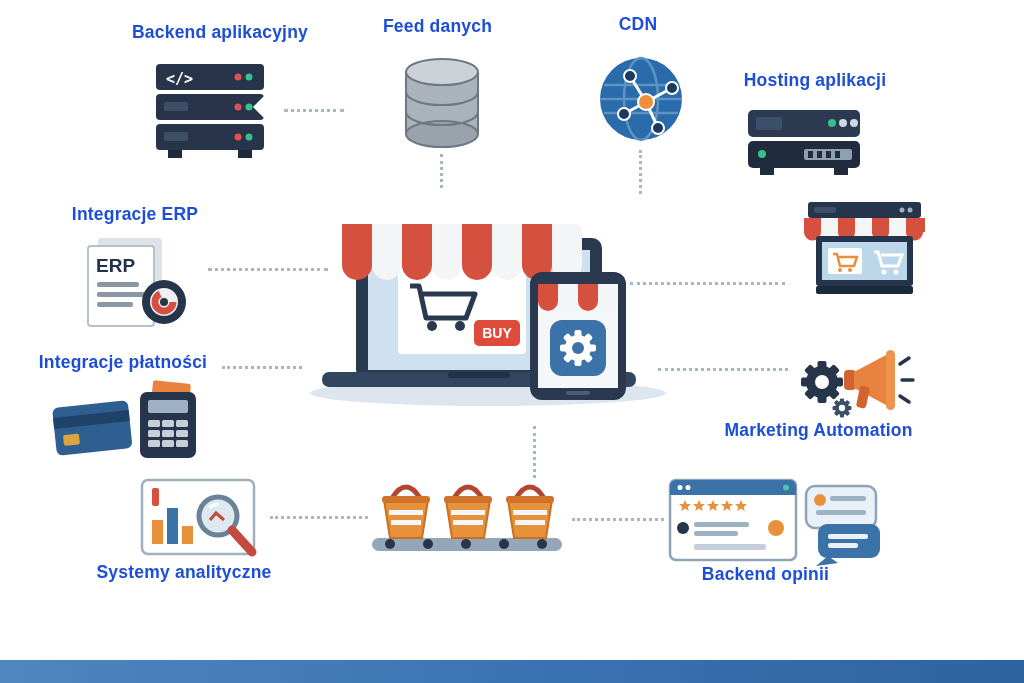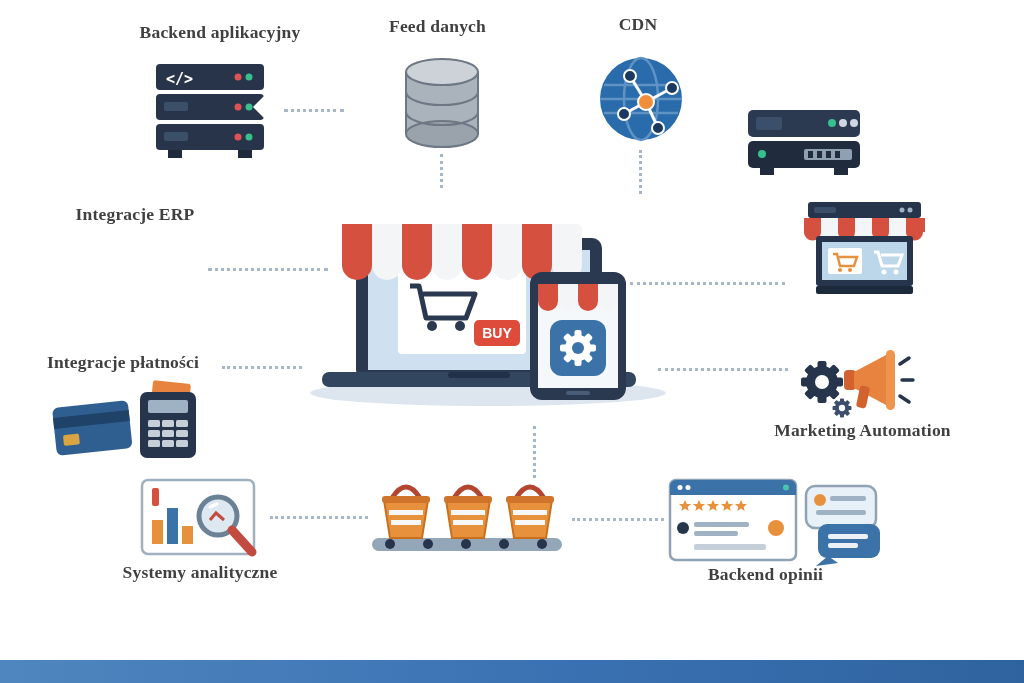--- a/index.html
+++ b/index.html
@@ -4,44 +4,45 @@
 <style>
   * { margin:0; padding:0; box-sizing:border-box; }
   html,body { background:#ffffff; }
   .stage {
     position:relative; width:1024px; height:683px; margin:0 auto;
     background:#ffffff; overflow:hidden;
     font-family:"Liberation Sans", sans-serif;
   }
   .label {
     position:absolute; text-align:center; font-weight:bold;
-    font-size:17.5px; color:#404040; letter-spacing:.2px; line-height:1.15;font-family:Liberation Serif, serif;
+    font-size:17.5px; color:#1d4ed8; letter-spacing:.2px; line-height:1.15;
   }
   .icon { position:absolute; }
   .icon svg { display:block; width:100%; height:100%; }
   .connector-h { position:absolute; height:0; border-top:3px dotted #a6b8c7; }
   .connector-v { position:absolute; width:0; border-left:3px dotted #a6b8c7; }
   .footer-bar {
     position:absolute; left:0; right:0; bottom:0; height:23px;
     background:linear-gradient(90deg,#4f86bf 0%,#3a71b2 55%,#2f639f 100%);
   }
 </style>
 </head>
 <body>
 
 <div class="stage">
 
   <div class="label" style="left:110px;top:22px;width:220px;">Backend aplikacyjny</div>
   <div class="label" style="left:350px;top:16px;width:175px;">Feed danych</div>
   <div class="label" style="left:588px;top:14px;width:100px;">CDN</div>
+  <div class="label" style="left:715px;top:70px;width:200px;">Hosting aplikacji</div>
   <div class="label" style="left:35px;top:204px;width:200px;">Integracje ERP</div>
   <div class="label" style="left:8px;top:352px;width:230px;">Integracje płatności</div>
-  <div class="label" style="left:95px;top:562px;width:210px;">Systemy analityczne</div>
+  <div class="label" style="left:79px;top:562px;width:210px;">Systemy analityczne</div>
   <div class="label" style="left:663px;top:564px;width:205px;">Backend opinii</div>
-  <div class="label" style="left:745px;top:420px;width:235px;">Marketing Automation</div>
+  <div class="label" style="left:701px;top:420px;width:235px;">Marketing Automation</div>
 
   <div class="connector-h" style="left:284px;top:109px;width:60px;"></div>
   <div class="connector-v" style="left:440px;top:154px;height:34px;"></div>
   <div class="connector-v" style="left:639px;top:150px;height:44px;"></div>
   <div class="connector-h" style="left:208px;top:268px;width:120px;"></div>
   <div class="connector-h" style="left:222px;top:366px;width:80px;"></div>
   <div class="connector-h" style="left:630px;top:282px;width:155px;"></div>
   <div class="connector-h" style="left:658px;top:368px;width:130px;"></div>
   <div class="connector-v" style="left:533px;top:426px;height:52px;"></div>
   <div class="connector-h" style="left:270px;top:516px;width:98px;"></div>
@@ -112,20 +113,34 @@
       <rect x="62" y="45" width="5" height="7" fill="#202c3e"></rect>
       <rect x="71" y="45" width="5" height="7" fill="#202c3e"></rect>
       <rect x="80" y="45" width="5" height="7" fill="#202c3e"></rect>
       <rect x="89" y="45" width="5" height="7" fill="#202c3e"></rect>
       <circle cx="16" cy="48" r="4" fill="#35c08e"></circle>
       <rect x="14" y="62" width="14" height="7" fill="#202c3e"></rect>
       <rect x="88" y="62" width="14" height="7" fill="#202c3e"></rect>
     </svg>
   </div>
 
+  <div class="icon" style="left:82px;top:236px;width:108px;height:96px;">
+    <svg viewBox="0 0 108 96">
+      <rect x="16" y="2" width="64" height="76" rx="3" fill="#dde3e9"></rect>
+      <rect x="6" y="10" width="66" height="80" rx="3" fill="#ffffff" stroke="#b6c0cb" stroke-width="2"></rect>
+      <text x="14" y="36" font-size="19" font-weight="bold" fill="#22324c">ERP</text>
+      <rect x="15" y="46" width="42" height="5" rx="2" fill="#8b97a5"></rect>
+      <rect x="15" y="56" width="48" height="5" rx="2" fill="#8b97a5"></rect>
+      <rect x="15" y="66" width="36" height="5" rx="2" fill="#8b97a5"></rect>
+      <circle cx="82" cy="66" r="22" fill="#26354c"></circle>
+      <circle cx="82" cy="66" r="14" fill="#eef1f4"></circle>
+      <circle cx="82" cy="66" r="9" fill="none" stroke="#d6503f" stroke-width="7" stroke-dasharray="38 19"></circle>
+      <circle cx="82" cy="66" r="4" fill="#26354c"></circle>
+    </svg>
+  </div>
 
   <div class="icon" style="left:52px;top:380px;width:150px;height:85px;">
     <svg viewBox="0 0 150 85">
       <rect x="100" y="2" width="38" height="22" rx="3" fill="#e8823f" transform="rotate(6 119 13)"></rect>
       <g transform="rotate(-6 40 45)">
         <rect x="2" y="24" width="76" height="48" rx="6" fill="#2e5f90"></rect>
         <rect x="2" y="34" width="76" height="11" fill="#1f4368"></rect>
         <rect x="10" y="52" width="16" height="11" rx="2" fill="#d9a441"></rect>
       </g>
       <rect x="88" y="12" width="56" height="66" rx="7" fill="#26354c"></rect>

